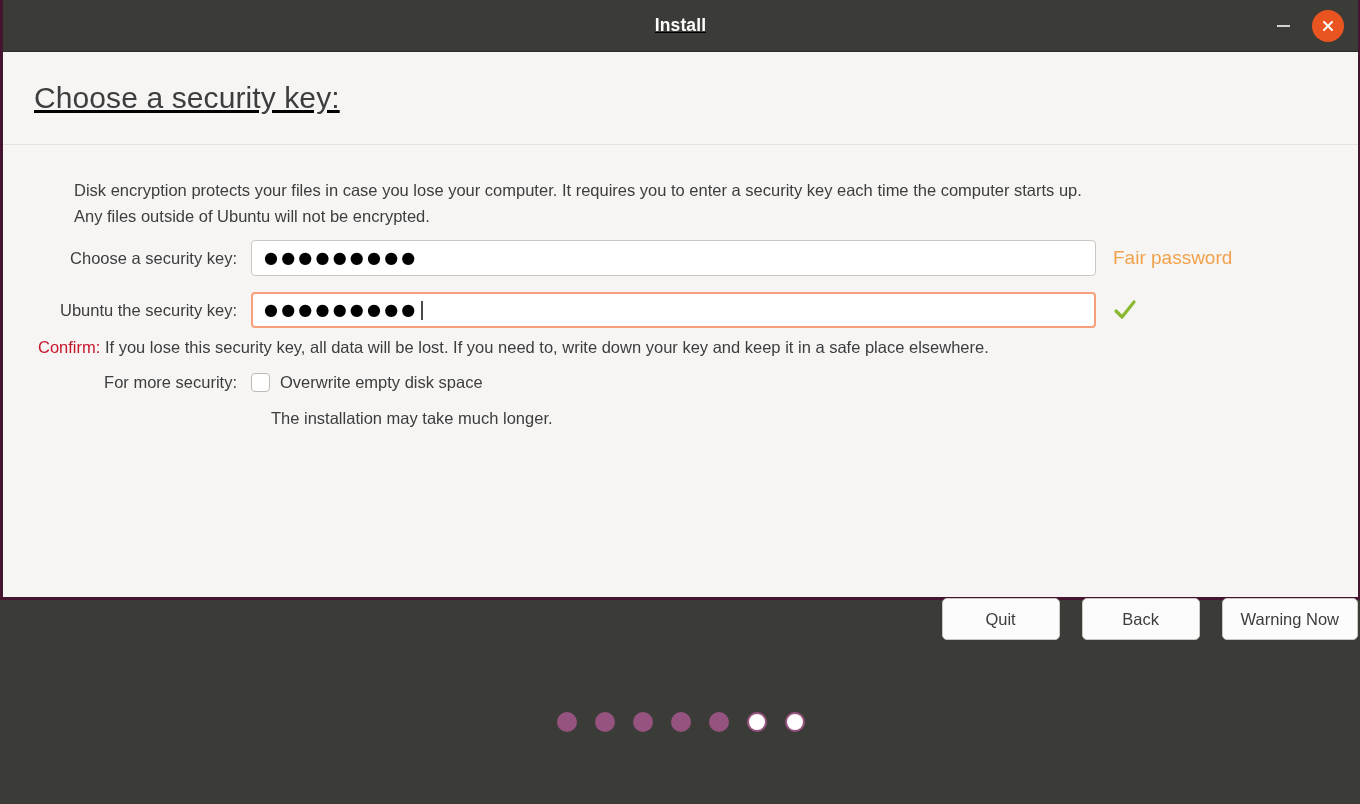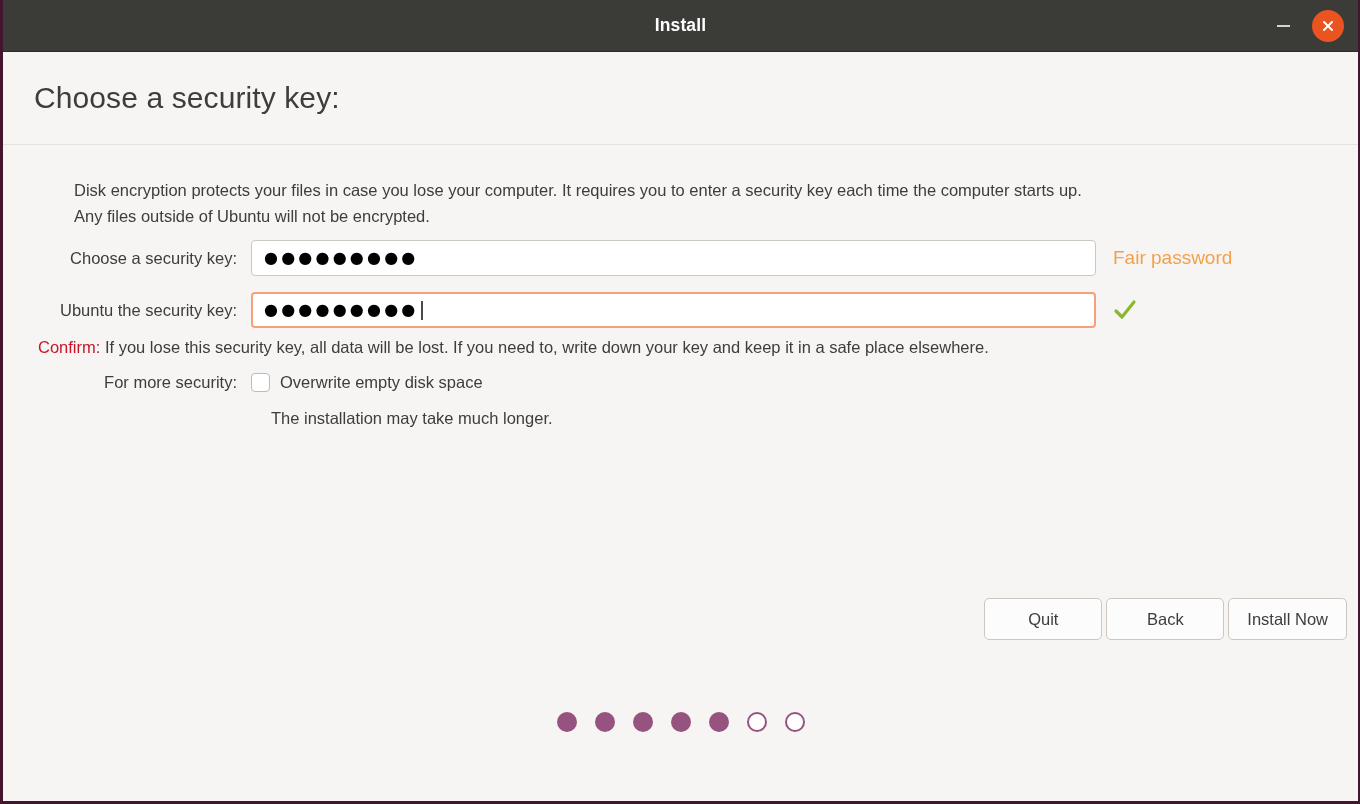--- a/index.html
+++ b/index.html
@@ -12,28 +12,29 @@
     background: #3b3b38;
     font-family: "Liberation Sans", sans-serif;
     overflow: hidden;
   }
 
   
   #window {
     position: absolute;
     left: 0; top: 0;
     width: 1360px;
-    height: 804px;
+    height: 600px;
     box-sizing: border-box;
     background: #f6f5f4;
     border-left: 3px solid #45142f;
     border-right: 2px solid #45142f;
     border-bottom: 3px solid #45142f;
     display: flex;
     flex-direction: column;
+    text-decoration: underline;
   }
 
   
   #titlebar {
     position: relative;
     height: 52px;
     min-height: 52px;
     background: #3b3b38;
     border-bottom: 1px solid #2b2b28;
     display: flex;
@@ -217,24 +218,24 @@
     position: absolute;
     left: 268px;
     top: 264px;
     font-size: 16.5px;
     color: #3d3d3d;
   }
 
   
   .button-bar {
     position: absolute;
-    right: 11px;
+    right: 0px;
     top: 453px;
     display: flex;
-    gap: 4px;
+    gap: 22px;
   }
   .ubtn {
     height: 42px;
     min-width: 118px;
     box-sizing: border-box;
     background: #fcfcfc;
     border: 1px solid #cdc7c2;
     border-radius: 5px;
     font-size: 16.5px;
     color: #3d3d3d;
@@ -323,21 +324,21 @@
     <div id="row-security">
       <div class="field-label">For more security:</div>
       <div class="checkbox"></div>
       <div class="checkbox-text">Overwrite empty disk space</div>
     </div>
     <div class="subnote">The installation may take much longer.</div>
 
     <div class="button-bar">
       <button class="ubtn">Quit</button>
       <button class="ubtn">Back</button>
-      <button class="ubtn">Install Now</button>
+      <button class="ubtn">Warning Now</button>
     </div>
 
     <div class="dots">
       <span class="dot filled"></span>
       <span class="dot filled"></span>
       <span class="dot filled"></span>
       <span class="dot filled"></span>
       <span class="dot filled"></span>
       <span class="dot hollow"></span>
       <span class="dot hollow"></span>

